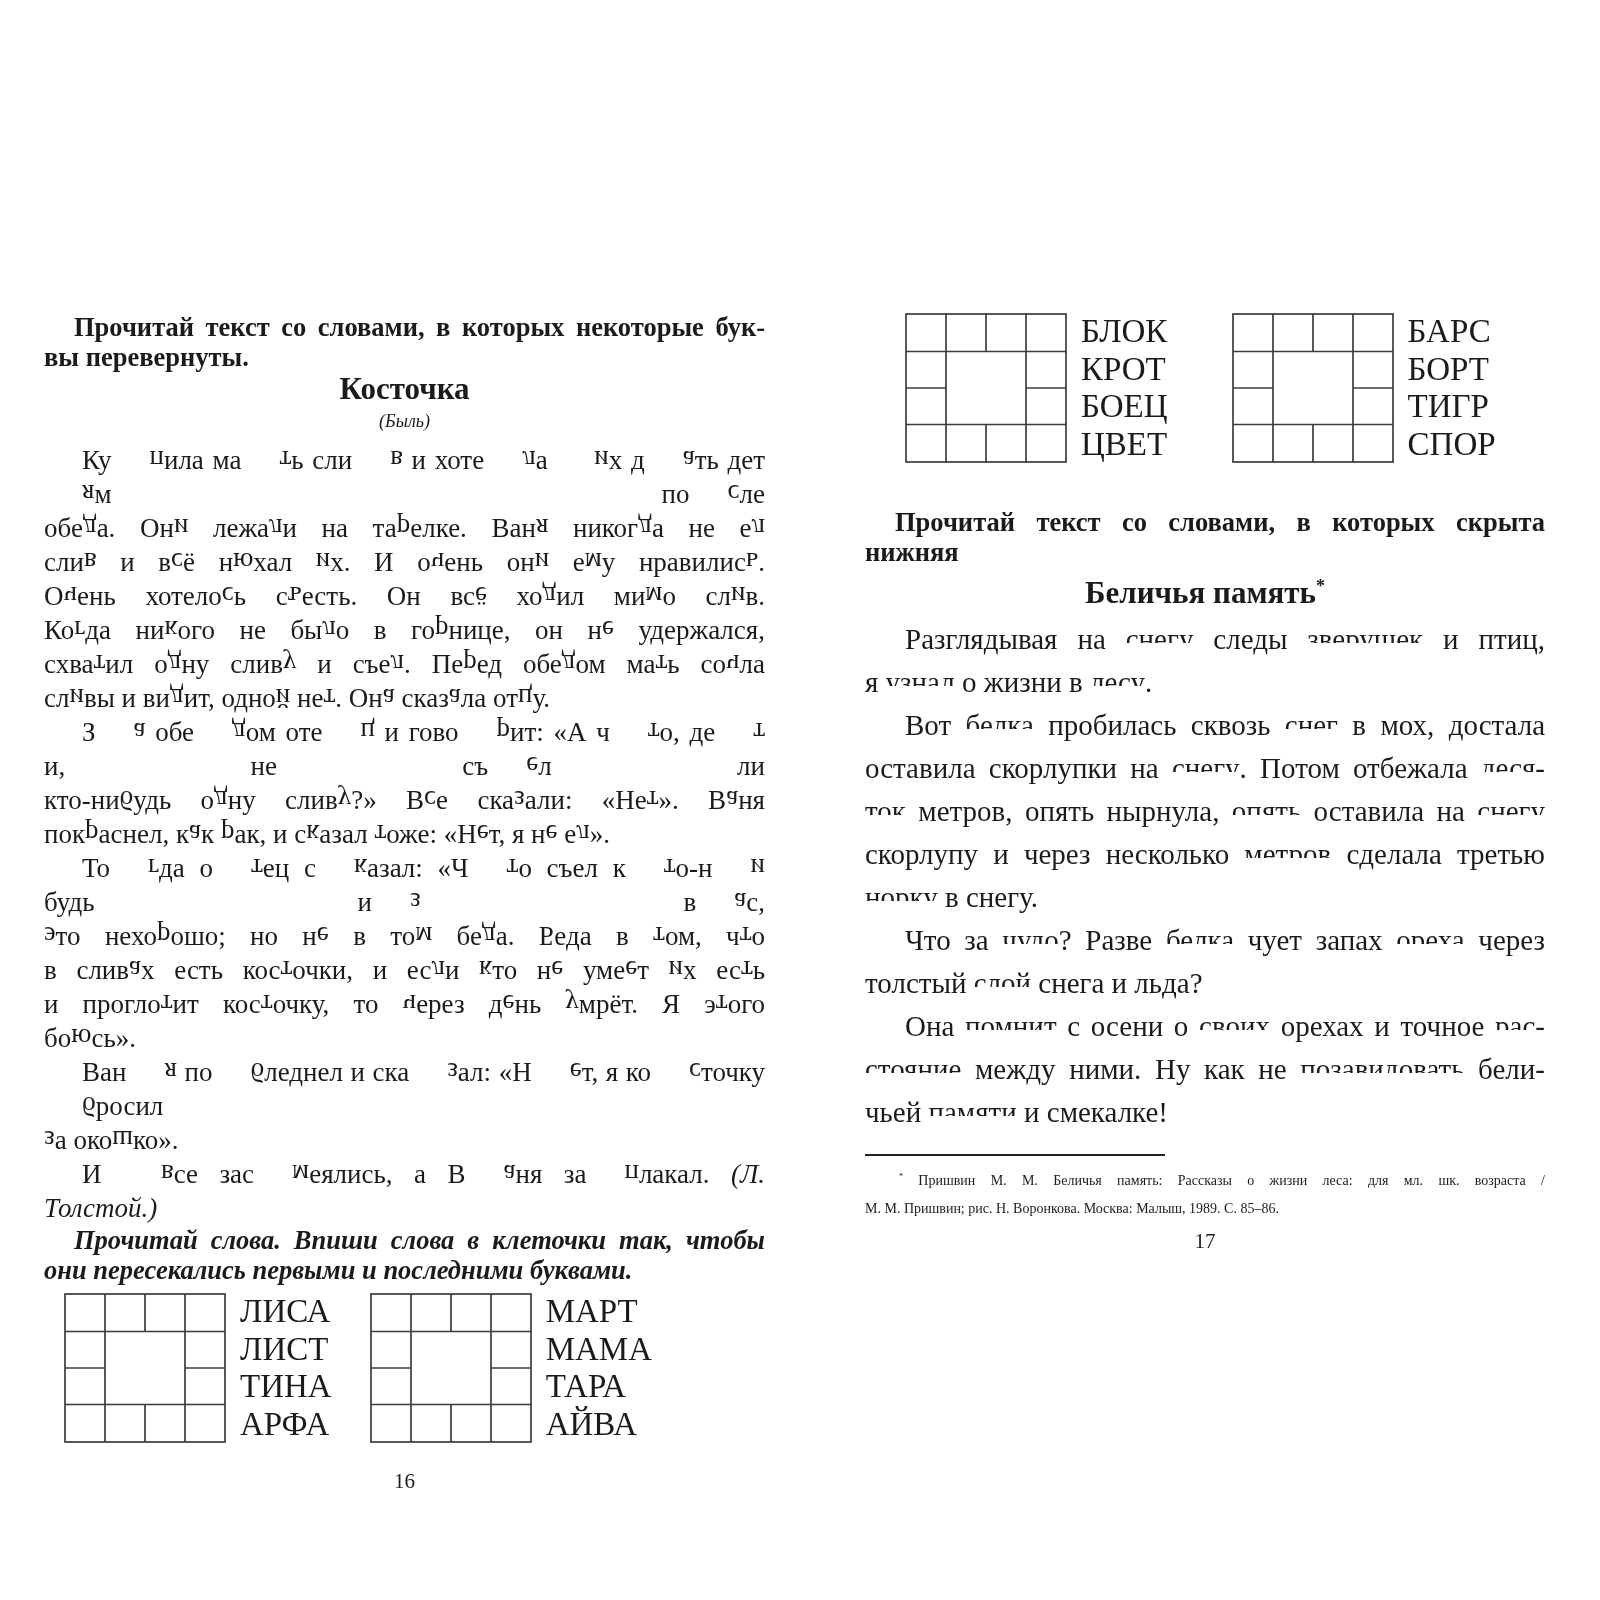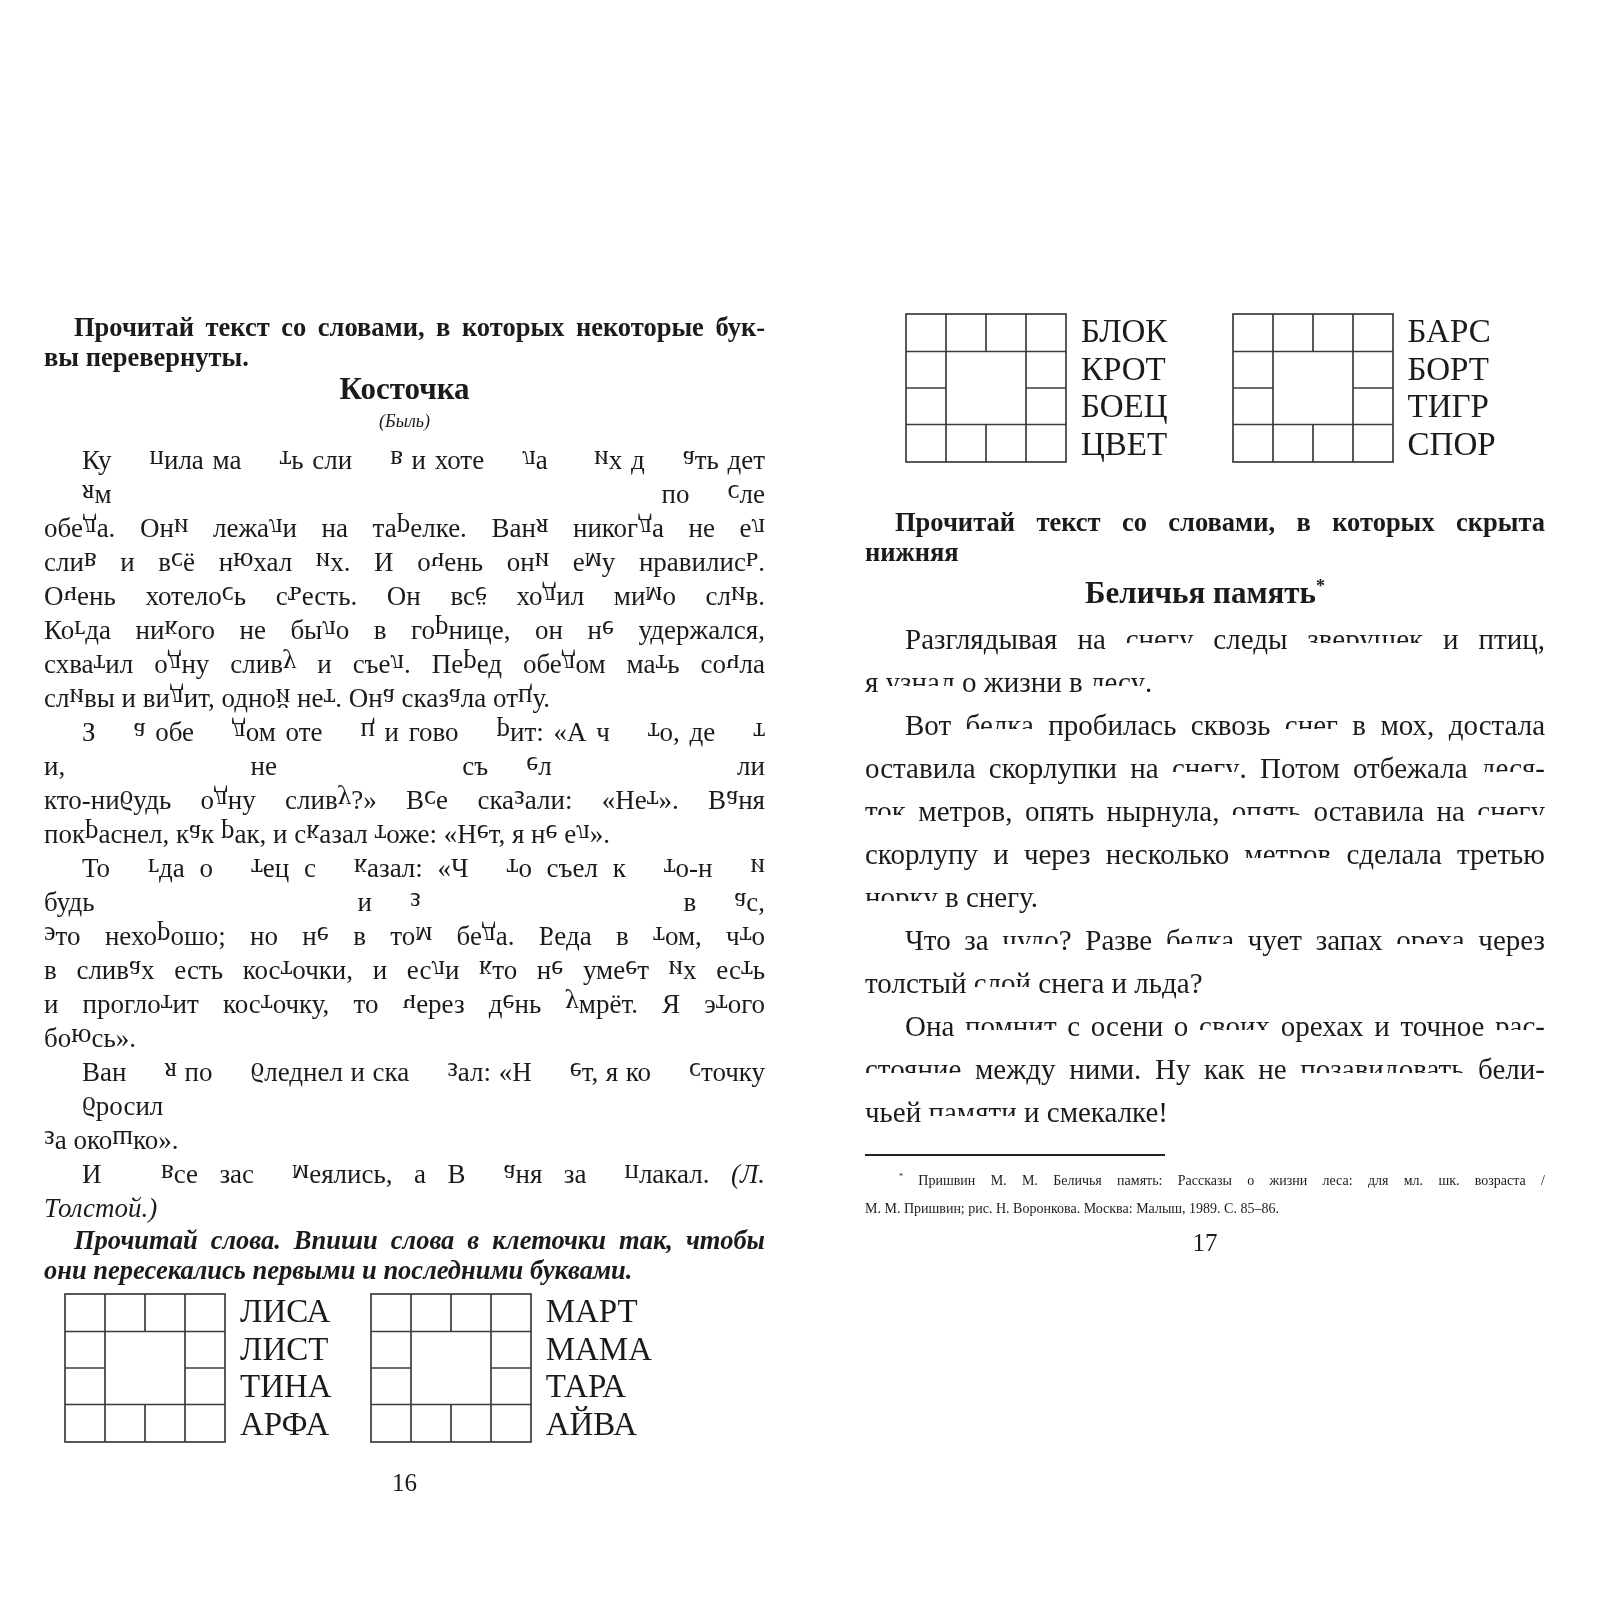--- a/index.html
+++ b/index.html
@@ -52,21 +52,21 @@
   .instr-2{margin-top:0;font-style:italic;}
   .instr-r{margin-top:44px;}
   .title-r{margin-top:2px;line-height:34px;}
 
   .fnrule{width:300px;border-top:2px solid #222;margin-top:20px;}
   .footnote{font-size:14px;line-height:28px;margin-top:7px;}
   .footnote .line{text-align:justify;text-align-last:justify;}
   .footnote .line:last-child{text-align-last:left;}
   .footnote .line:first-child{text-indent:34px;}
 
-  .pagenum{text-align:center;font-size:25px;}
+  .pagenum{text-align:center;font-size:21px;}
   .pagenum-l{margin-top:26px;}
   .pagenum-r{margin-top:6px;}
 </style>
 </head>
 <body>
 
 <div class="spread">
 
   <div class="page page-left">
 

